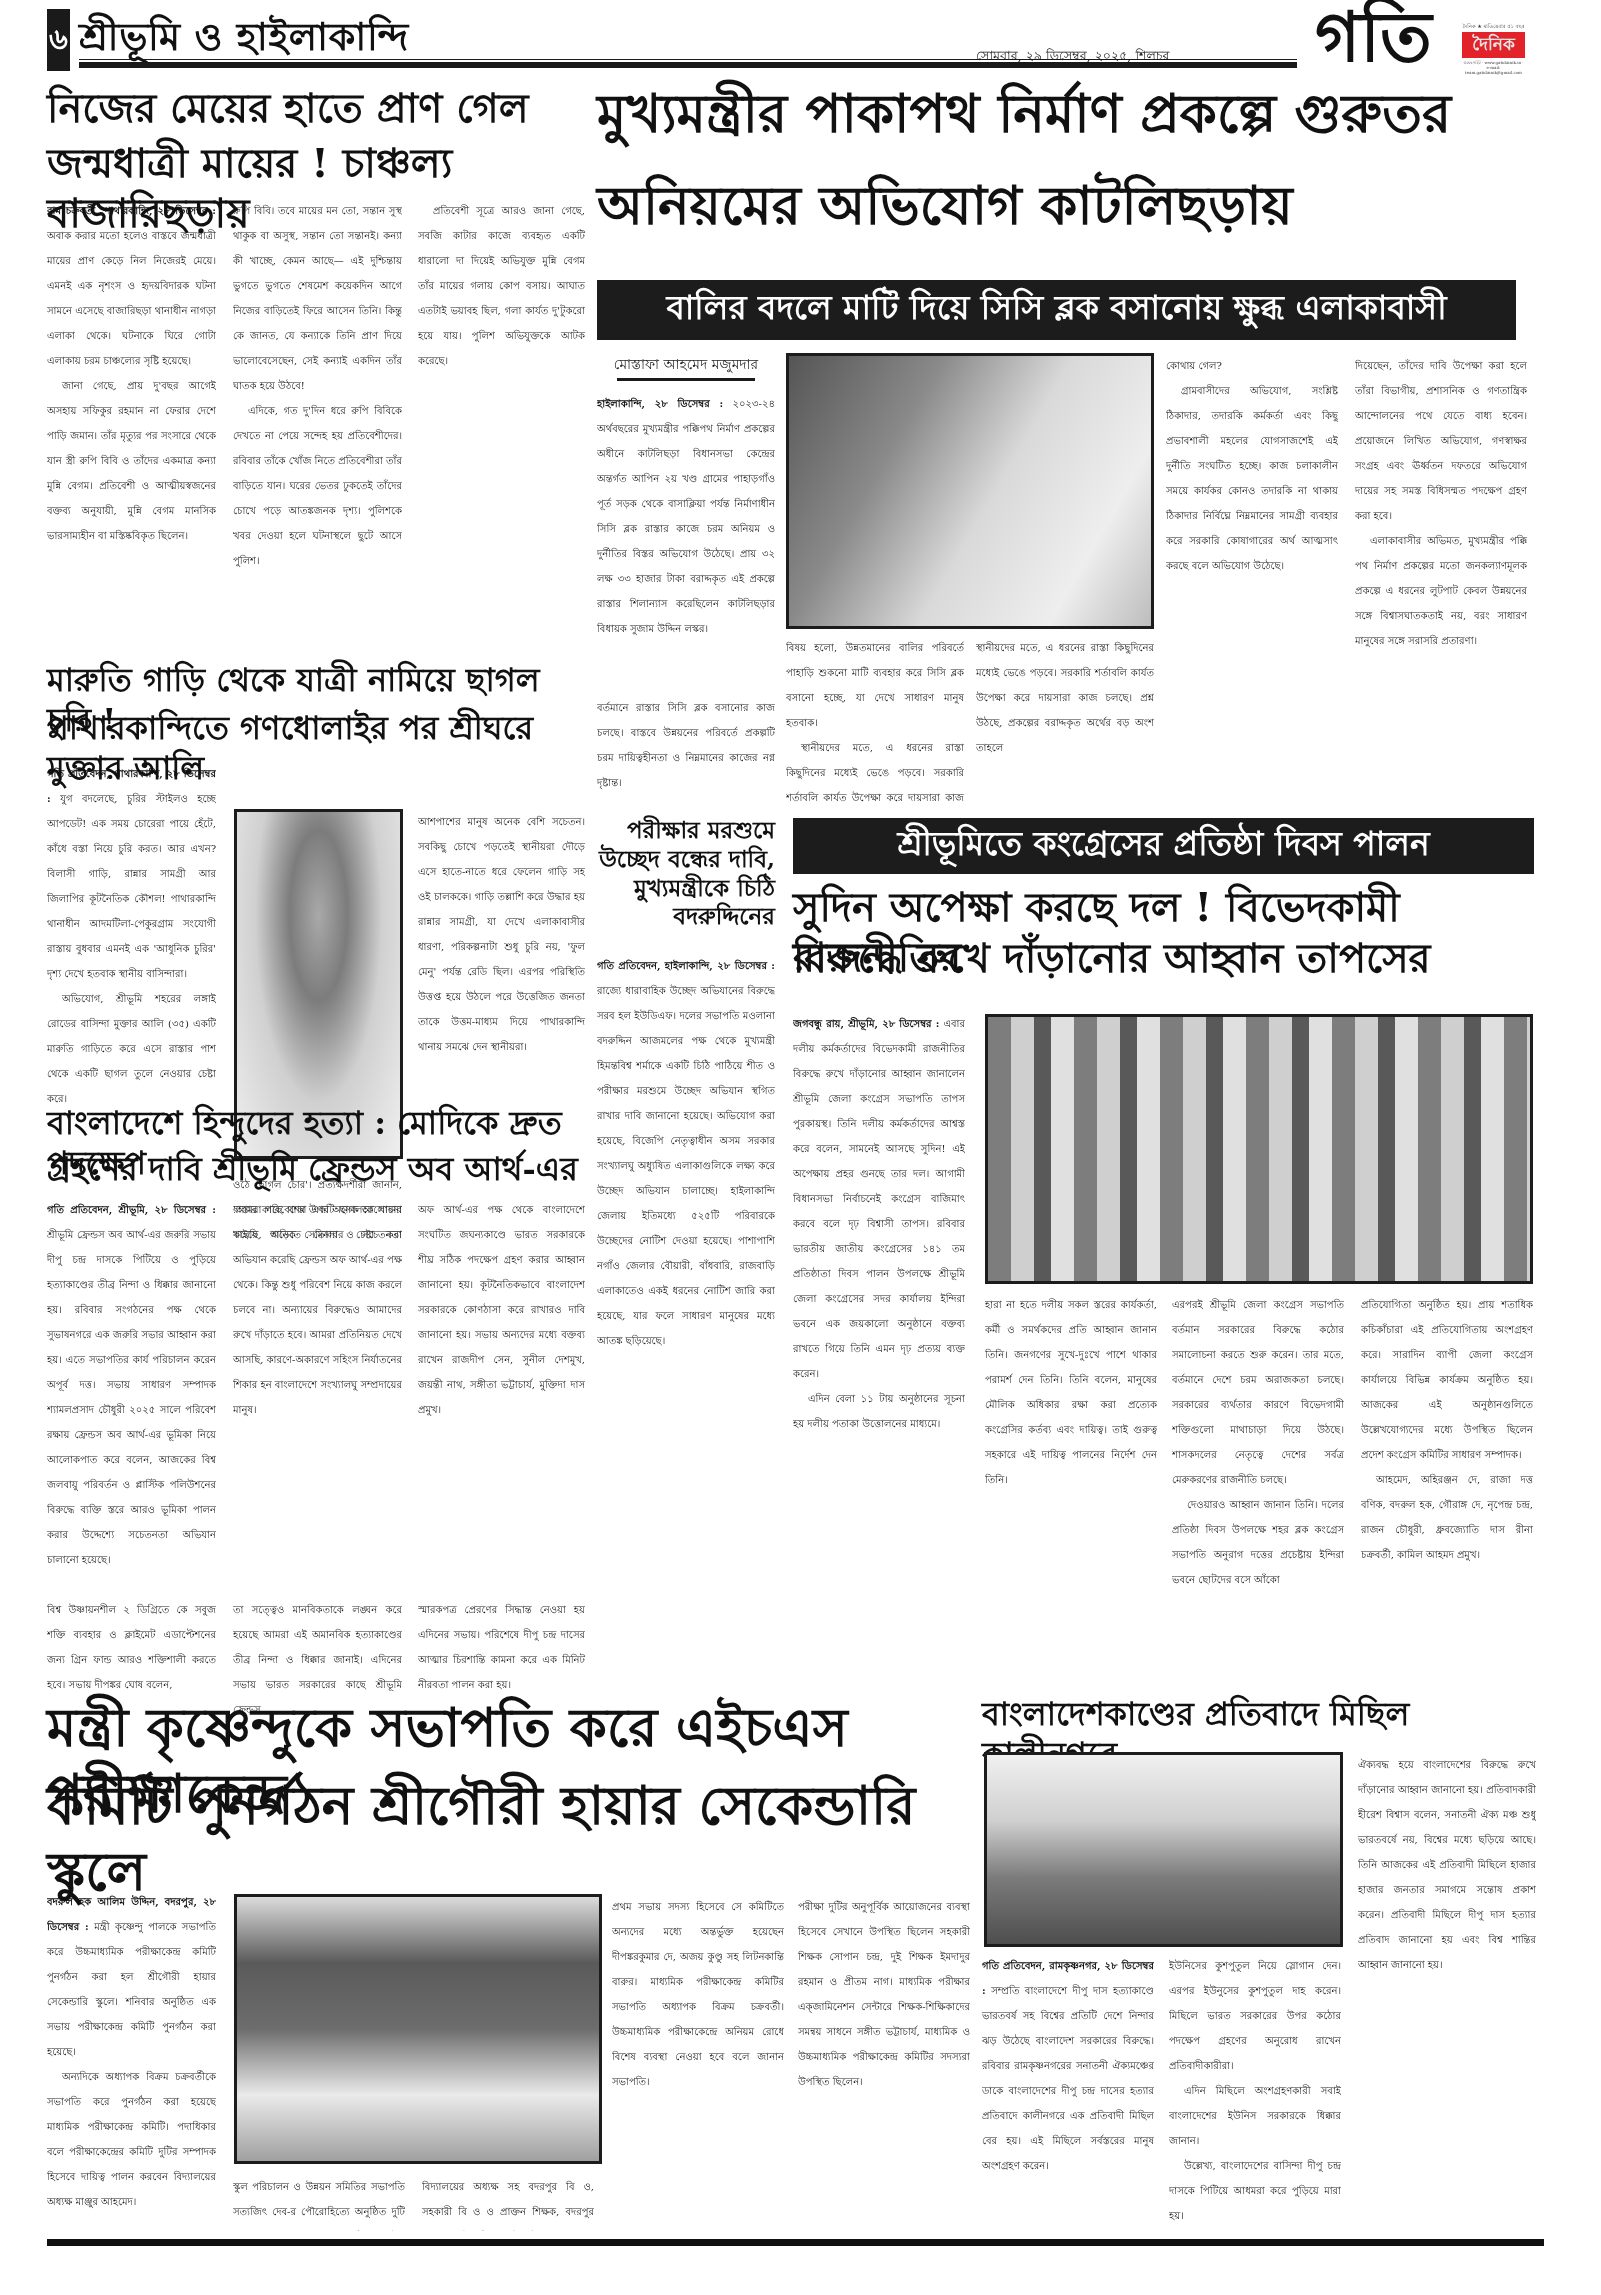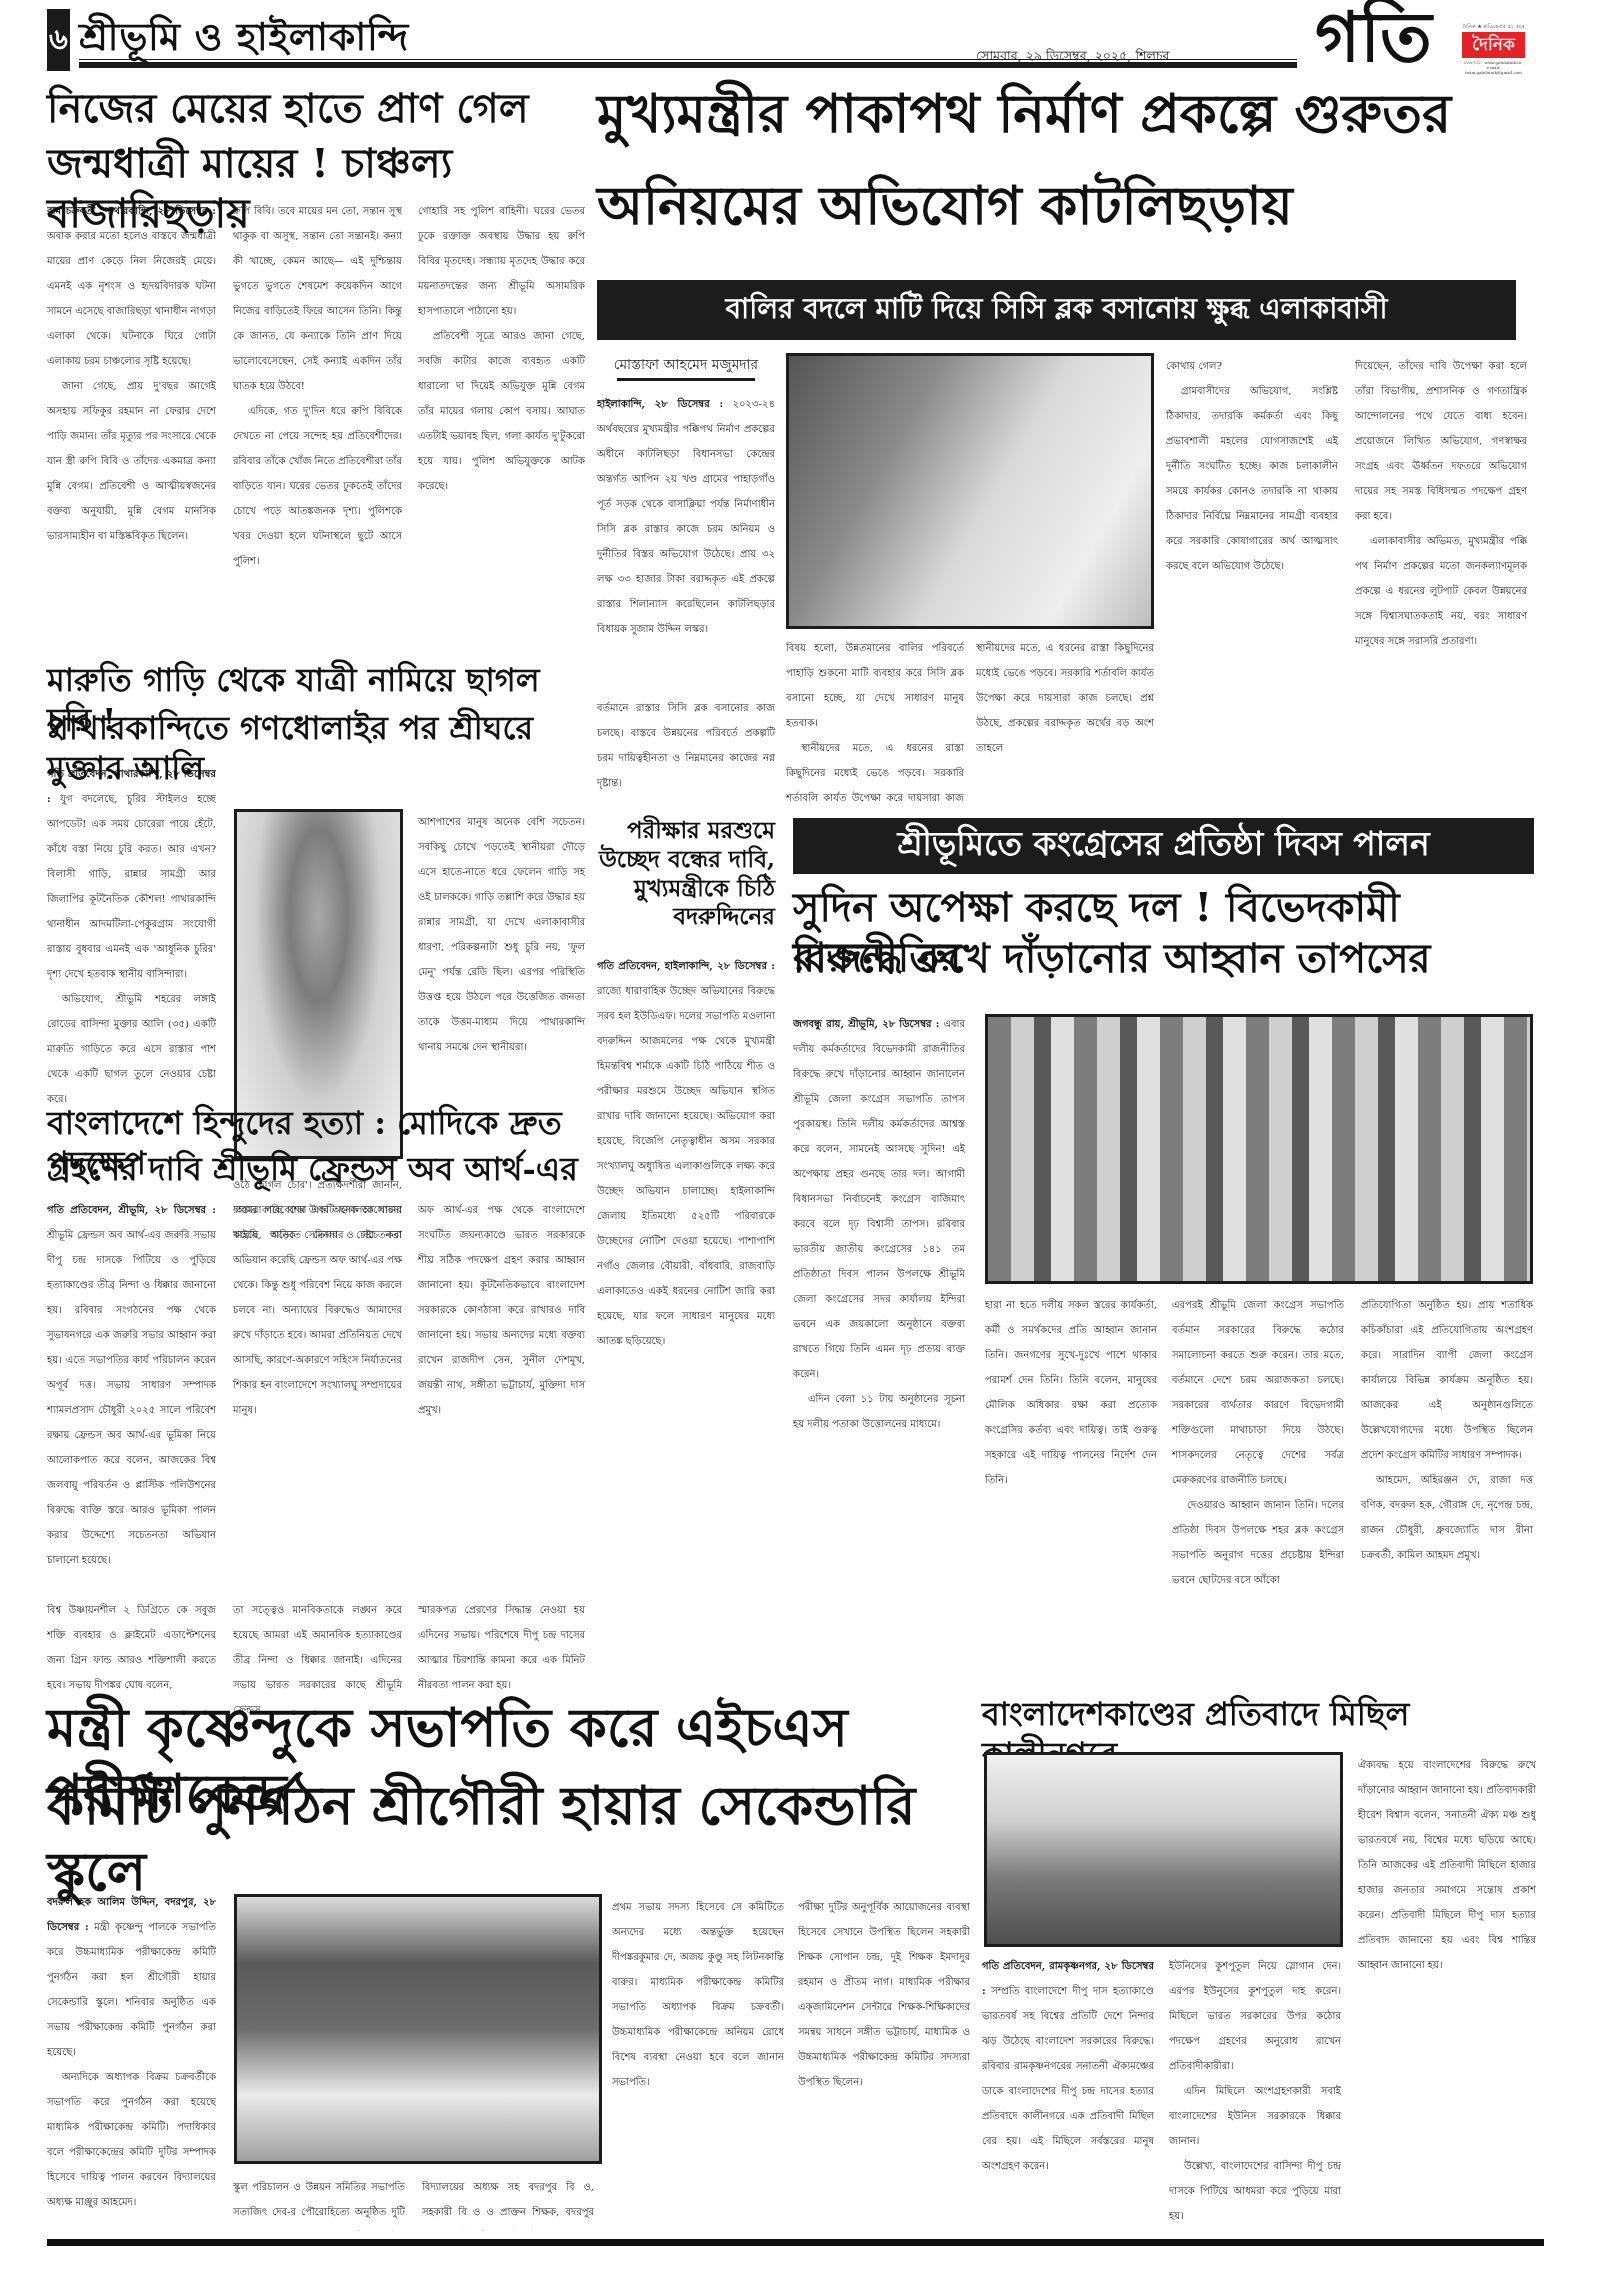--- a/index.html
+++ b/index.html
@@ -55,27 +55,26 @@
 <div class="abs hl hl-l" style="left:47px;top:138px;width:534px;">জন্মধাত্রী মায়ের ! চাঞ্চল্য বাজারিছড়ায়</div>
 <div class="abs col" style="left:47px;top:198px;width:169px;height:448px;">
   <p class="first"><b>রাম চক্রবর্তী, পাথারকান্দি, ২৮ ডিসেম্বর :</b> <span>অবাক করার মতো হলেও বাস্তবে জন্মধাত্রী মায়ের প্রাণ কেড়ে নিল নিজেরই মেয়ে। এমনই এক নৃশংস ও হৃদয়বিদারক ঘটনা সামনে এসেছে বাজারিছড়া থানাধীন নাগড়া এলাকা থেকে। ঘটনাকে ঘিরে গোটা এলাকায় চরম চাঞ্চল্যের সৃষ্টি হয়েছে।</span></p>
   <p>জানা গেছে, প্রায় দু'বছর আগেই অসহায় সফিকুর রহমান না ফেরার দেশে পাড়ি জমান। তাঁর মৃত্যুর পর সংসারে থেকে যান স্ত্রী রুপি বিবি ও তাঁদের একমাত্র কন্যা মুন্নি বেগম। প্রতিবেশী ও আত্মীয়স্বজনের বক্তব্য অনুযায়ী, মুন্নি বেগম মানসিক ভারসাম্যহীন বা মস্তিষ্কবিকৃত ছিলেন।</p>
 </div>
 <div class="abs col" style="left:233px;top:198px;width:169px;height:448px;">
   <p class="first">রুপি বিবি। তবে মায়ের মন তো, সন্তান সুস্থ থাকুক বা অসুস্থ, সন্তান তো সন্তানই। কন্যা কী খাচ্ছে, কেমন আছে— এই দুশ্চিন্তায় ভুগতে ভুগতে শেষমেশ কয়েকদিন আগে নিজের বাড়িতেই ফিরে আসেন তিনি। কিন্তু কে জানত, যে কন্যাকে তিনি প্রাণ দিয়ে ভালোবেসেছেন, সেই কন্যাই একদিন তাঁর ঘাতক হয়ে উঠবে!</p>
   <p>এদিকে, গত দু'দিন ধরে রুপি বিবিকে দেখতে না পেয়ে সন্দেহ হয় প্রতিবেশীদের। রবিবার তাঁকে খোঁজ নিতে প্রতিবেশীরা তাঁর বাড়িতে যান। ঘরের ভেতর ঢুকতেই তাঁদের চোখে পড়ে আতঙ্কজনক দৃশ্য। পুলিশকে খবর দেওয়া হলে ঘটনাস্থলে ছুটে আসে পুলিশ।</p>
 </div>
 <div class="abs col" style="left:418px;top:198px;width:167px;height:448px;">
-  <p class="first">গোহারি সহ পুলিশ বাহিনী। ঘরের ভেতর ঢুকে রক্তাক্ত অবস্থায় উদ্ধার হয় রুপি বিবির মৃতদেহ। সন্ধ্যায় মৃতদেহ উদ্ধার করে ময়নাতদন্তের জন্য শ্রীভূমি অসামরিক হাসপাতালে পাঠানো হয়।</p>
   <p>প্রতিবেশী সূত্রে আরও জানা গেছে, সবজি কাটার কাজে ব্যবহৃত একটি ধারালো দা দিয়েই অভিযুক্ত মুন্নি বেগম তাঁর মায়ের গলায় কোপ বসায়। আঘাত এতটাই ভয়াবহ ছিল, গলা কার্যত দু'টুকরো হয়ে যায়। পুলিশ অভিযুক্তকে আটক করেছে।</p>
 </div>
 
 <div class="abs hl hl-xl" style="left:597px;top:80px;width:971px;">মুখ্যমন্ত্রীর পাকাপথ নির্মাণ প্রকল্পে গুরুতর</div>
 <div class="abs hl hl-xl" style="left:597px;top:172px;width:971px;">অনিয়মের অভিযোগ কাটলিছড়ায়</div>
-<div class="abs banner" style="left:597px;top:280px;width:919px;height:60px;font-size:28px;">বালির বদলে মাটি দিয়ে সিসি ব্লক বসানোয় ক্ষুব্ধ এলাকাবাসী</div>
+<div class="abs banner" style="left:597px;top:280px;width:919px;height:60px;font-size:33px;">বালির বদলে মাটি দিয়ে সিসি ব্লক বসানোয় ক্ষুব্ধ এলাকাবাসী</div>
 <div class="abs byline" style="left:597px;top:353px;width:178px;">মোস্তাফা আহমেদ মজুমদার</div>
 <div class="abs byline-rule" style="left:617px;top:378px;width:138px;"></div>
 <div class="abs col" style="left:597px;top:391px;width:178px;height:299px;">
   <p class="first"><b>হাইলাকান্দি, ২৮ ডিসেম্বর :</b> <span>২০২৩-২৪ অর্থবছরের মুখ্যমন্ত্রীর পক্কিপথ নির্মাণ প্রকল্পের অধীনে কাটলিছড়া বিধানসভা কেন্দ্রের অন্তর্গত আপিন ২য় খণ্ড গ্রামের পাহাড়গাঁও পূর্ত সড়ক থেকে বাসাক্লিয়া পর্যন্ত নির্মাণাধীন সিসি ব্লক রাস্তার কাজে চরম অনিয়ম ও দুর্নীতির বিস্তর অভিযোগ উঠেছে। প্রায় ৩২ লক্ষ ৩৩ হাজার টাকা বরাদ্দকৃত এই প্রকল্পে রাস্তার শিলান্যাস করেছিলেন কাটলিছড়ার বিধায়ক সুজাম উদ্দিন লস্কর।</span></p>
 
 </div>
 <div class="abs photo photo-road" style="left:786px;top:353px;width:368px;height:276px;"></div>
 <div class="abs col" style="left:786px;top:635px;width:178px;height:169px;">
   <p class="first">বিষয় হলো, উন্নতমানের বালির পরিবর্তে পাহাড়ি শুকনো মাটি ব্যবহার করে সিসি ব্লক বসানো হচ্ছে, যা দেখে সাধারণ মানুষ হতবাক।</p>
   <p>স্থানীয়দের মতে, এ ধরনের রাস্তা কিছুদিনের মধ্যেই ভেঙে পড়বে। সরকারি শর্তাবলি কার্যত উপেক্ষা করে দায়সারা কাজ চলছে। প্রশ্ন উঠছে, প্রকল্পের বরাদ্দকৃত অর্থের বড় অংশ তাহলে</p>

